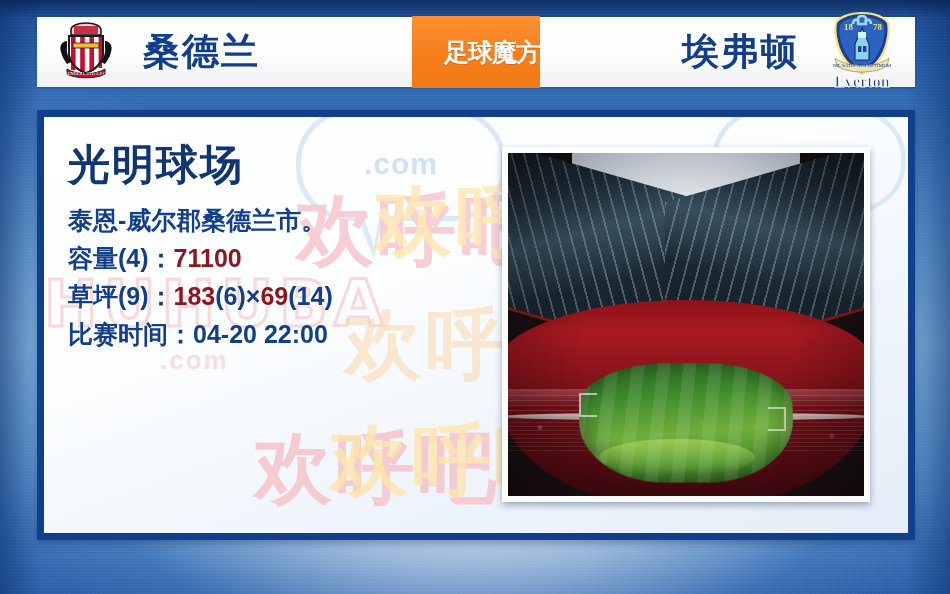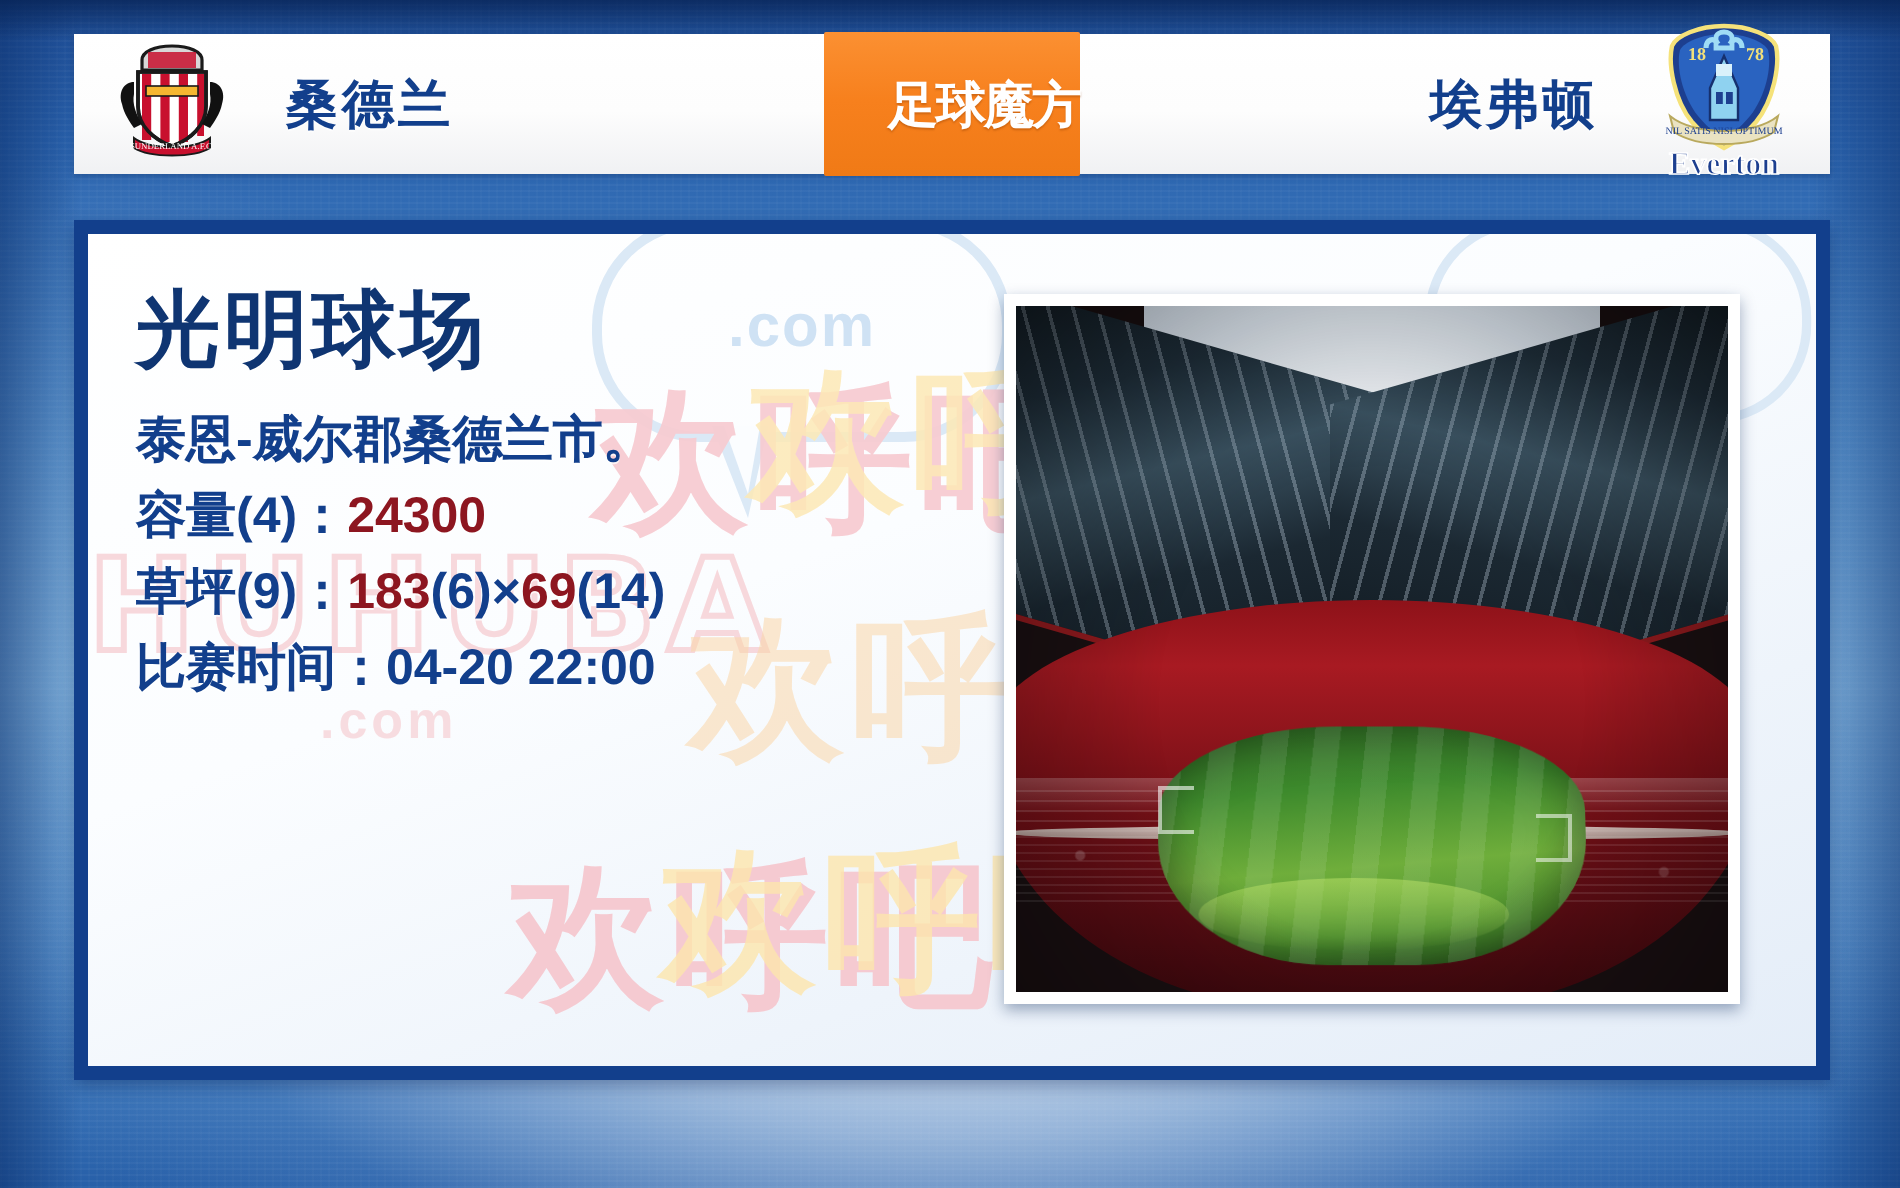--- a/index.html
+++ b/index.html
@@ -43,21 +43,21 @@
   .header {
     position:absolute; left:37px; top:17px; width:878px; height:70px;
     background:linear-gradient(180deg,#ffffff 0%, #fdfdfd 55%, #f0f1f3 100%);
     display:flex; align-items:center;
     box-shadow:0 1px 3px rgba(0,20,60,.25);
   }
   .team-side { display:flex; align-items:center; height:100%; }
   .team-left { width:375px; padding-left:18px; }
   .team-right { width:375px; padding-right:16px; justify-content:flex-end; }
   .team-name {
-    font-size:26px; font-weight:bold; color:#123f8c;
+    font-size:37px; font-weight:bold; color:#123f8c;
     letter-spacing:2px; white-space:nowrap;
     text-shadow:0 1px 0 rgba(255,255,255,.6);
   }
   .team-left .team-name { margin-left:26px; }
   .team-right .team-name { margin-right:26px; }
 
   .center-logo {
     width:128px; height:72px; flex:0 0 128px;
     background:linear-gradient(180deg,#fb9032 0%, #f7801d 48%, #f07a16 100%);
     display:flex; align-items:center; justify-content:flex-end;
@@ -345,21 +345,21 @@
     <div class="wm" style="left:300px; top:176px; opacity:.55;">
       <span class="wm-word" style="color:#fbd7a9;">欢呼吧</span>
     </div>
 
     <div class="info">
       <div class="stadium-title">光明球场</div>
 
       <div class="line">泰恩-威尔郡桑德兰市。</div>
 
       <div class="line">
-        <span>容量(4)：</span><span class="val-red">24300</span>
+        <span>容量(4)：</span><span class="val-red">71100</span>
       </div>
 
       <div class="line">
         <span>草坪(9)：</span><span class="val-red">183</span><span>(6)</span><span>×</span><span class="val-red">69</span><span>(14)</span>
       </div>
 
       <div class="line">
         <span>比赛时间：</span><span>04-20 22:00</span>
       </div>
 

